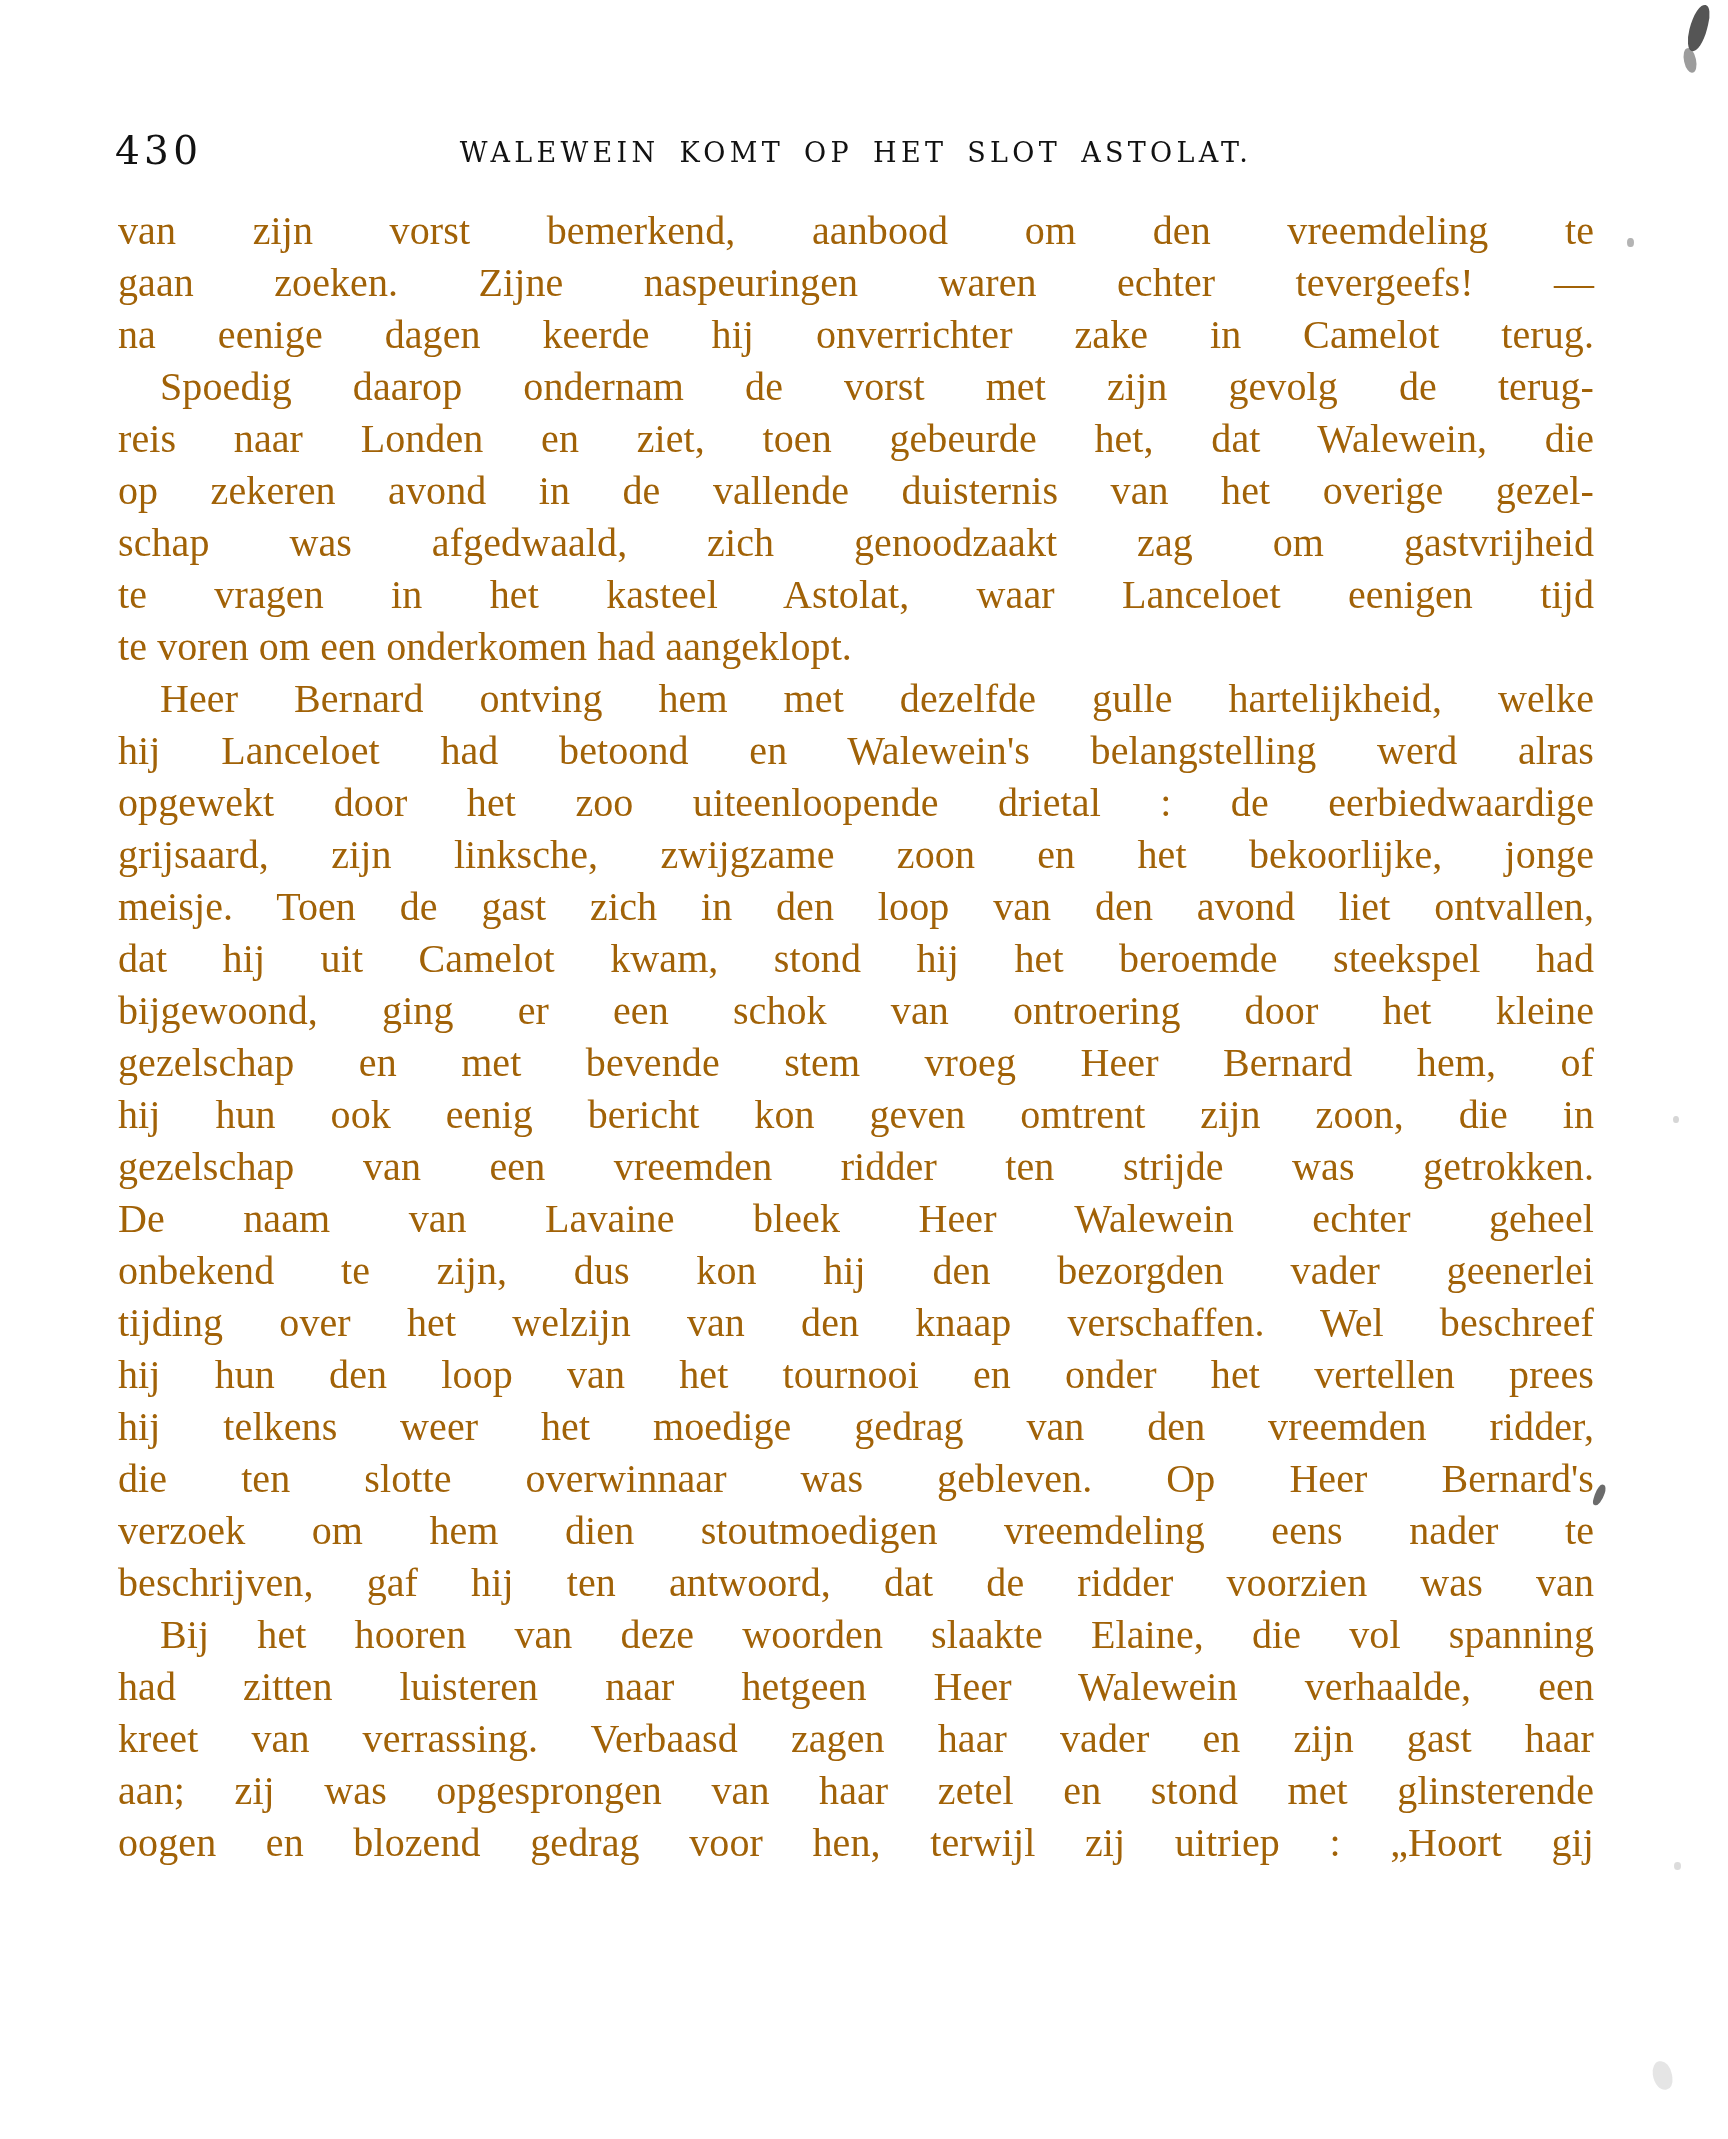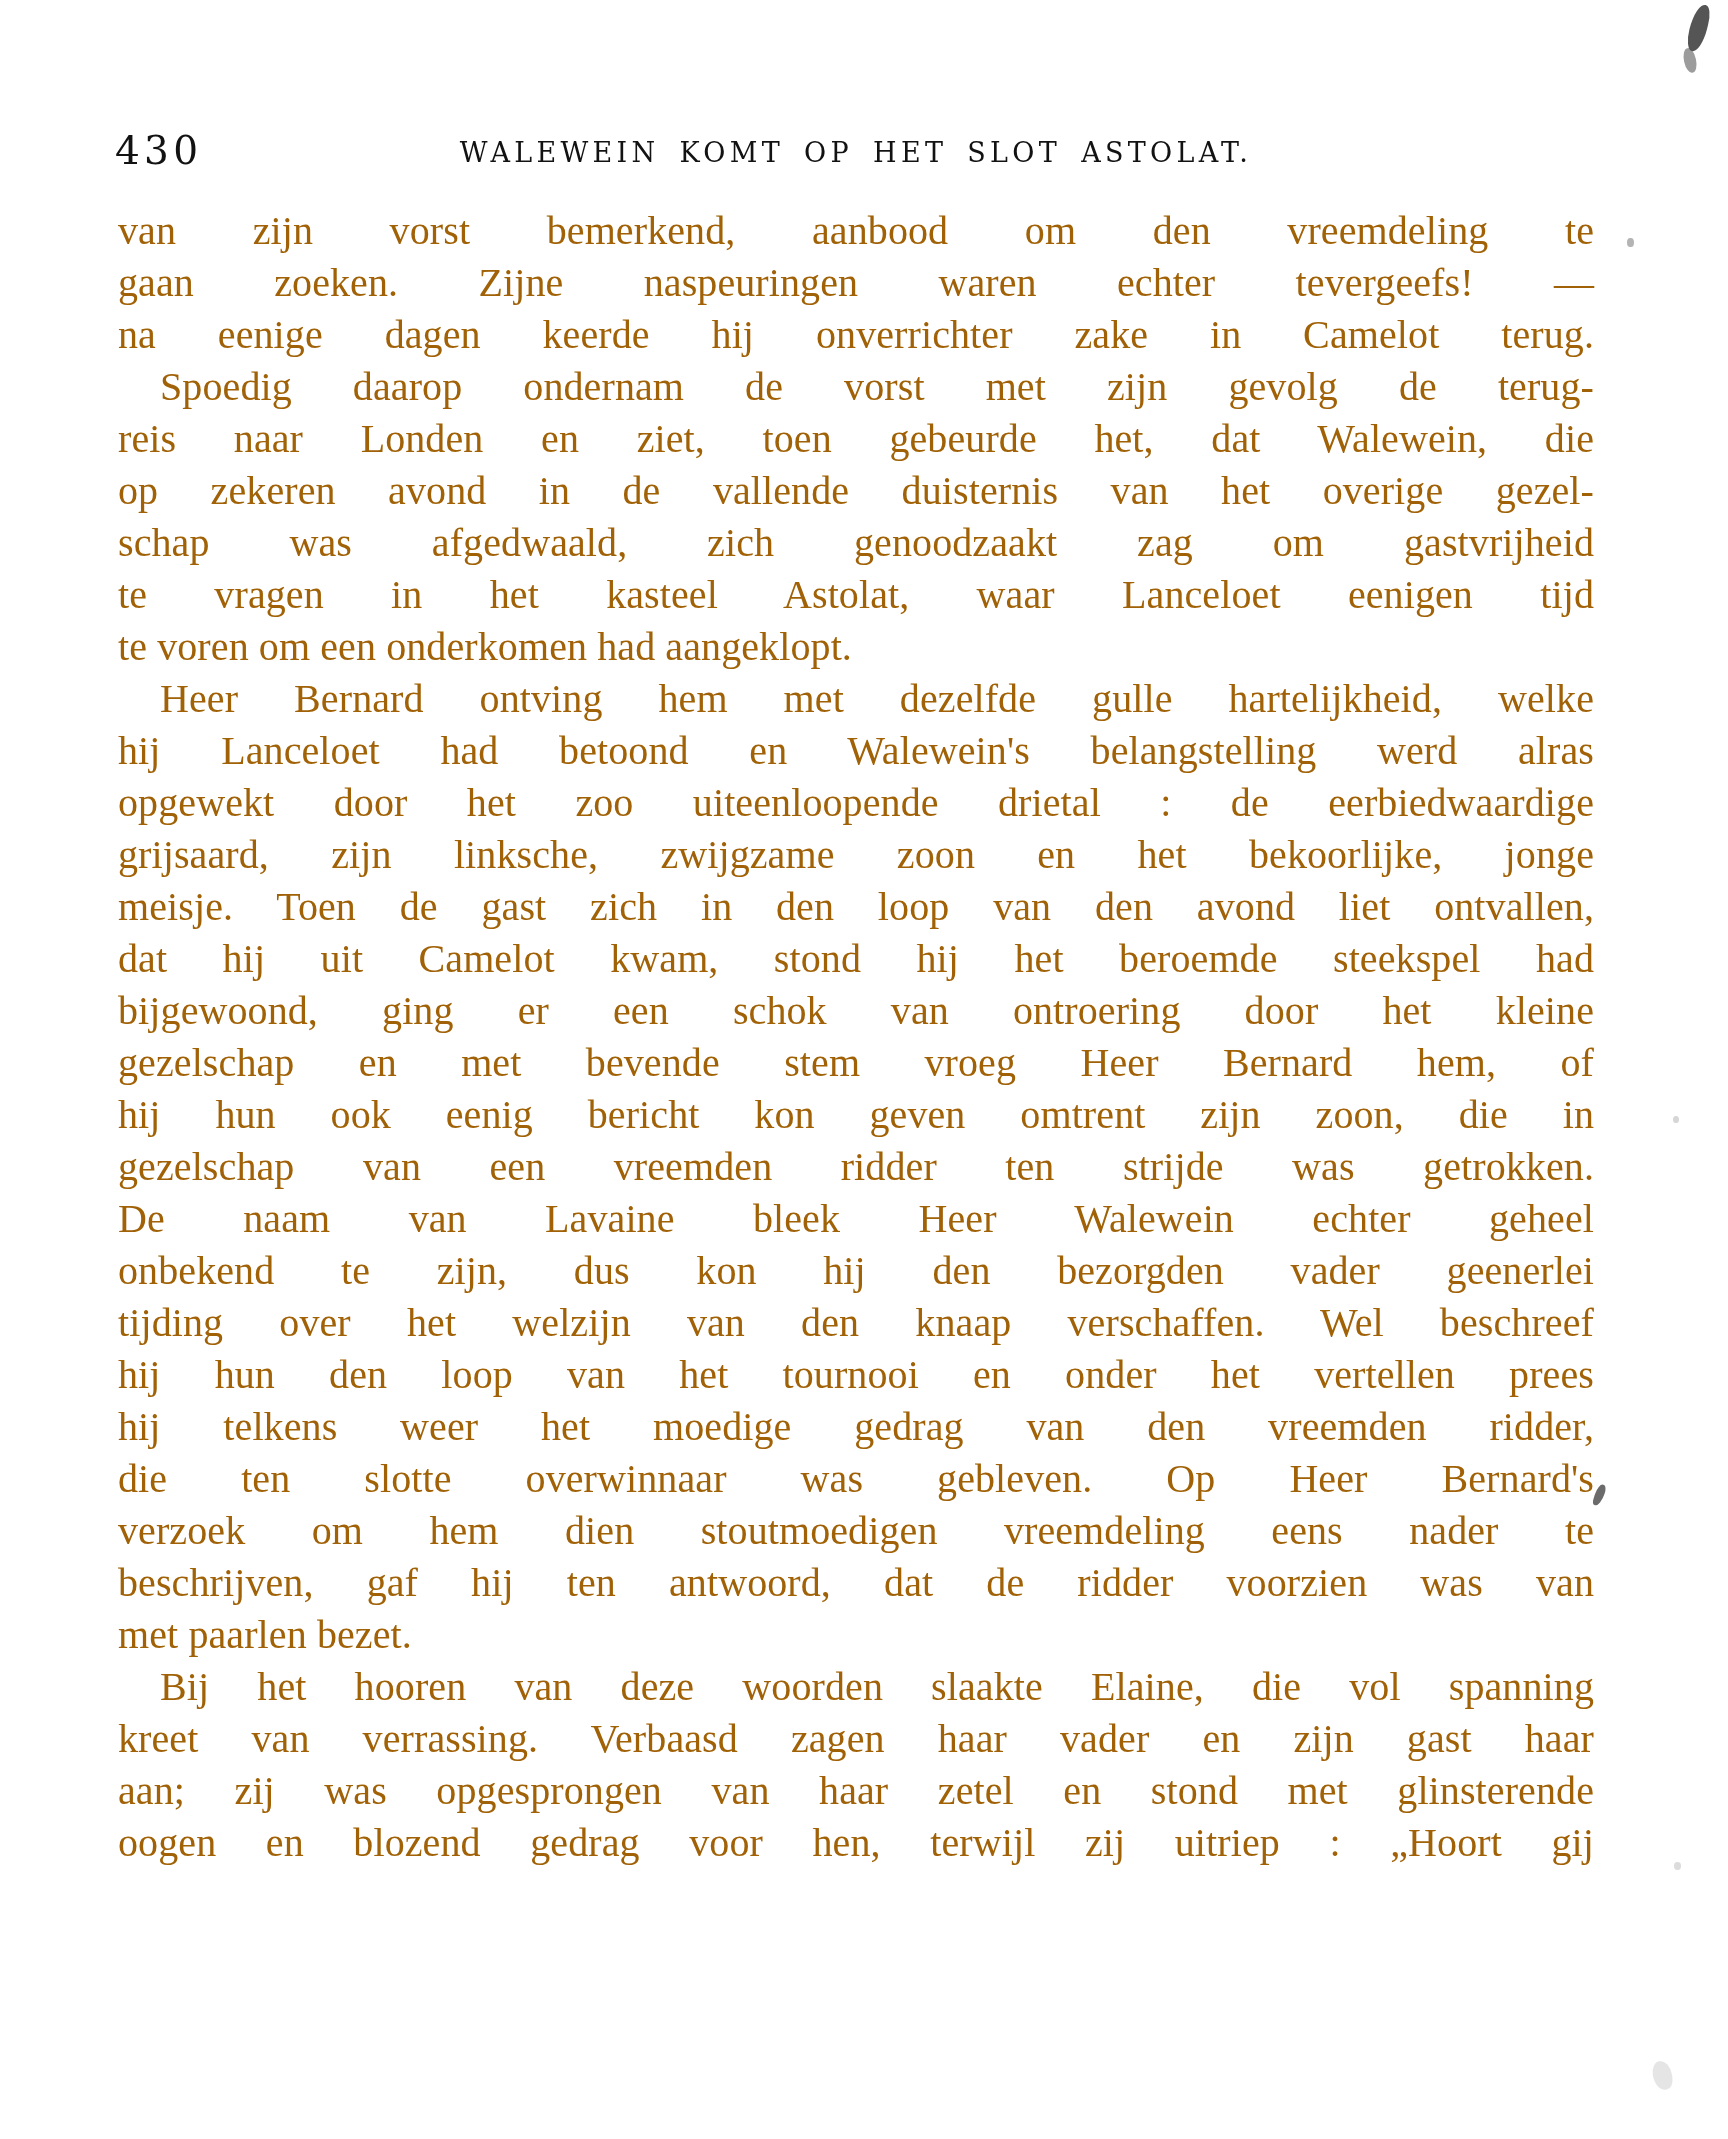--- a/index.html
+++ b/index.html
@@ -102,22 +102,22 @@
     <div class="line">hij hun ook eenig bericht kon geven omtrent zijn zoon, die in</div>
     <div class="line">gezelschap van een vreemden ridder ten strijde was getrokken.</div>
     <div class="line">De naam van Lavaine bleek Heer Walewein echter geheel</div>
     <div class="line">onbekend te zijn, dus kon hij den bezorgden vader geenerlei</div>
     <div class="line">tijding over het welzijn van den knaap verschaffen. Wel beschreef</div>
     <div class="line">hij hun den loop van het tournooi en onder het vertellen prees</div>
     <div class="line">hij telkens weer het moedige gedrag van den vreemden ridder,</div>
     <div class="line">die ten slotte overwinnaar was gebleven. Op Heer Bernard's</div>
     <div class="line">verzoek om hem dien stoutmoedigen vreemdeling eens nader te</div>
     <div class="line">beschrijven, gaf hij ten antwoord, dat de ridder voorzien was van</div>
-    <div class="line no-fill">met paarlen bezet.</div>
     <div class="line indent">Bij het hooren van deze woorden slaakte Elaine, die vol spanning</div>
+    <div class="line">had zitten luisteren naar hetgeen Heer Walewein verhaalde, een</div>
     <div class="line">kreet van verrassing. Verbaasd zagen haar vader en zijn gast haar</div>
     <div class="line">aan; zij was opgesprongen van haar zetel en stond met glinsterende</div>
     <div class="line">oogen en blozend gedrag voor hen, terwijl zij uitriep : „Hoort gij</div>
   </div>
 
 <span class="artifact a1"></span>
 <span class="artifact a1b"></span>
 <span class="artifact a2"></span>
 <span class="artifact a3"></span>
 <span class="artifact a4"></span>

